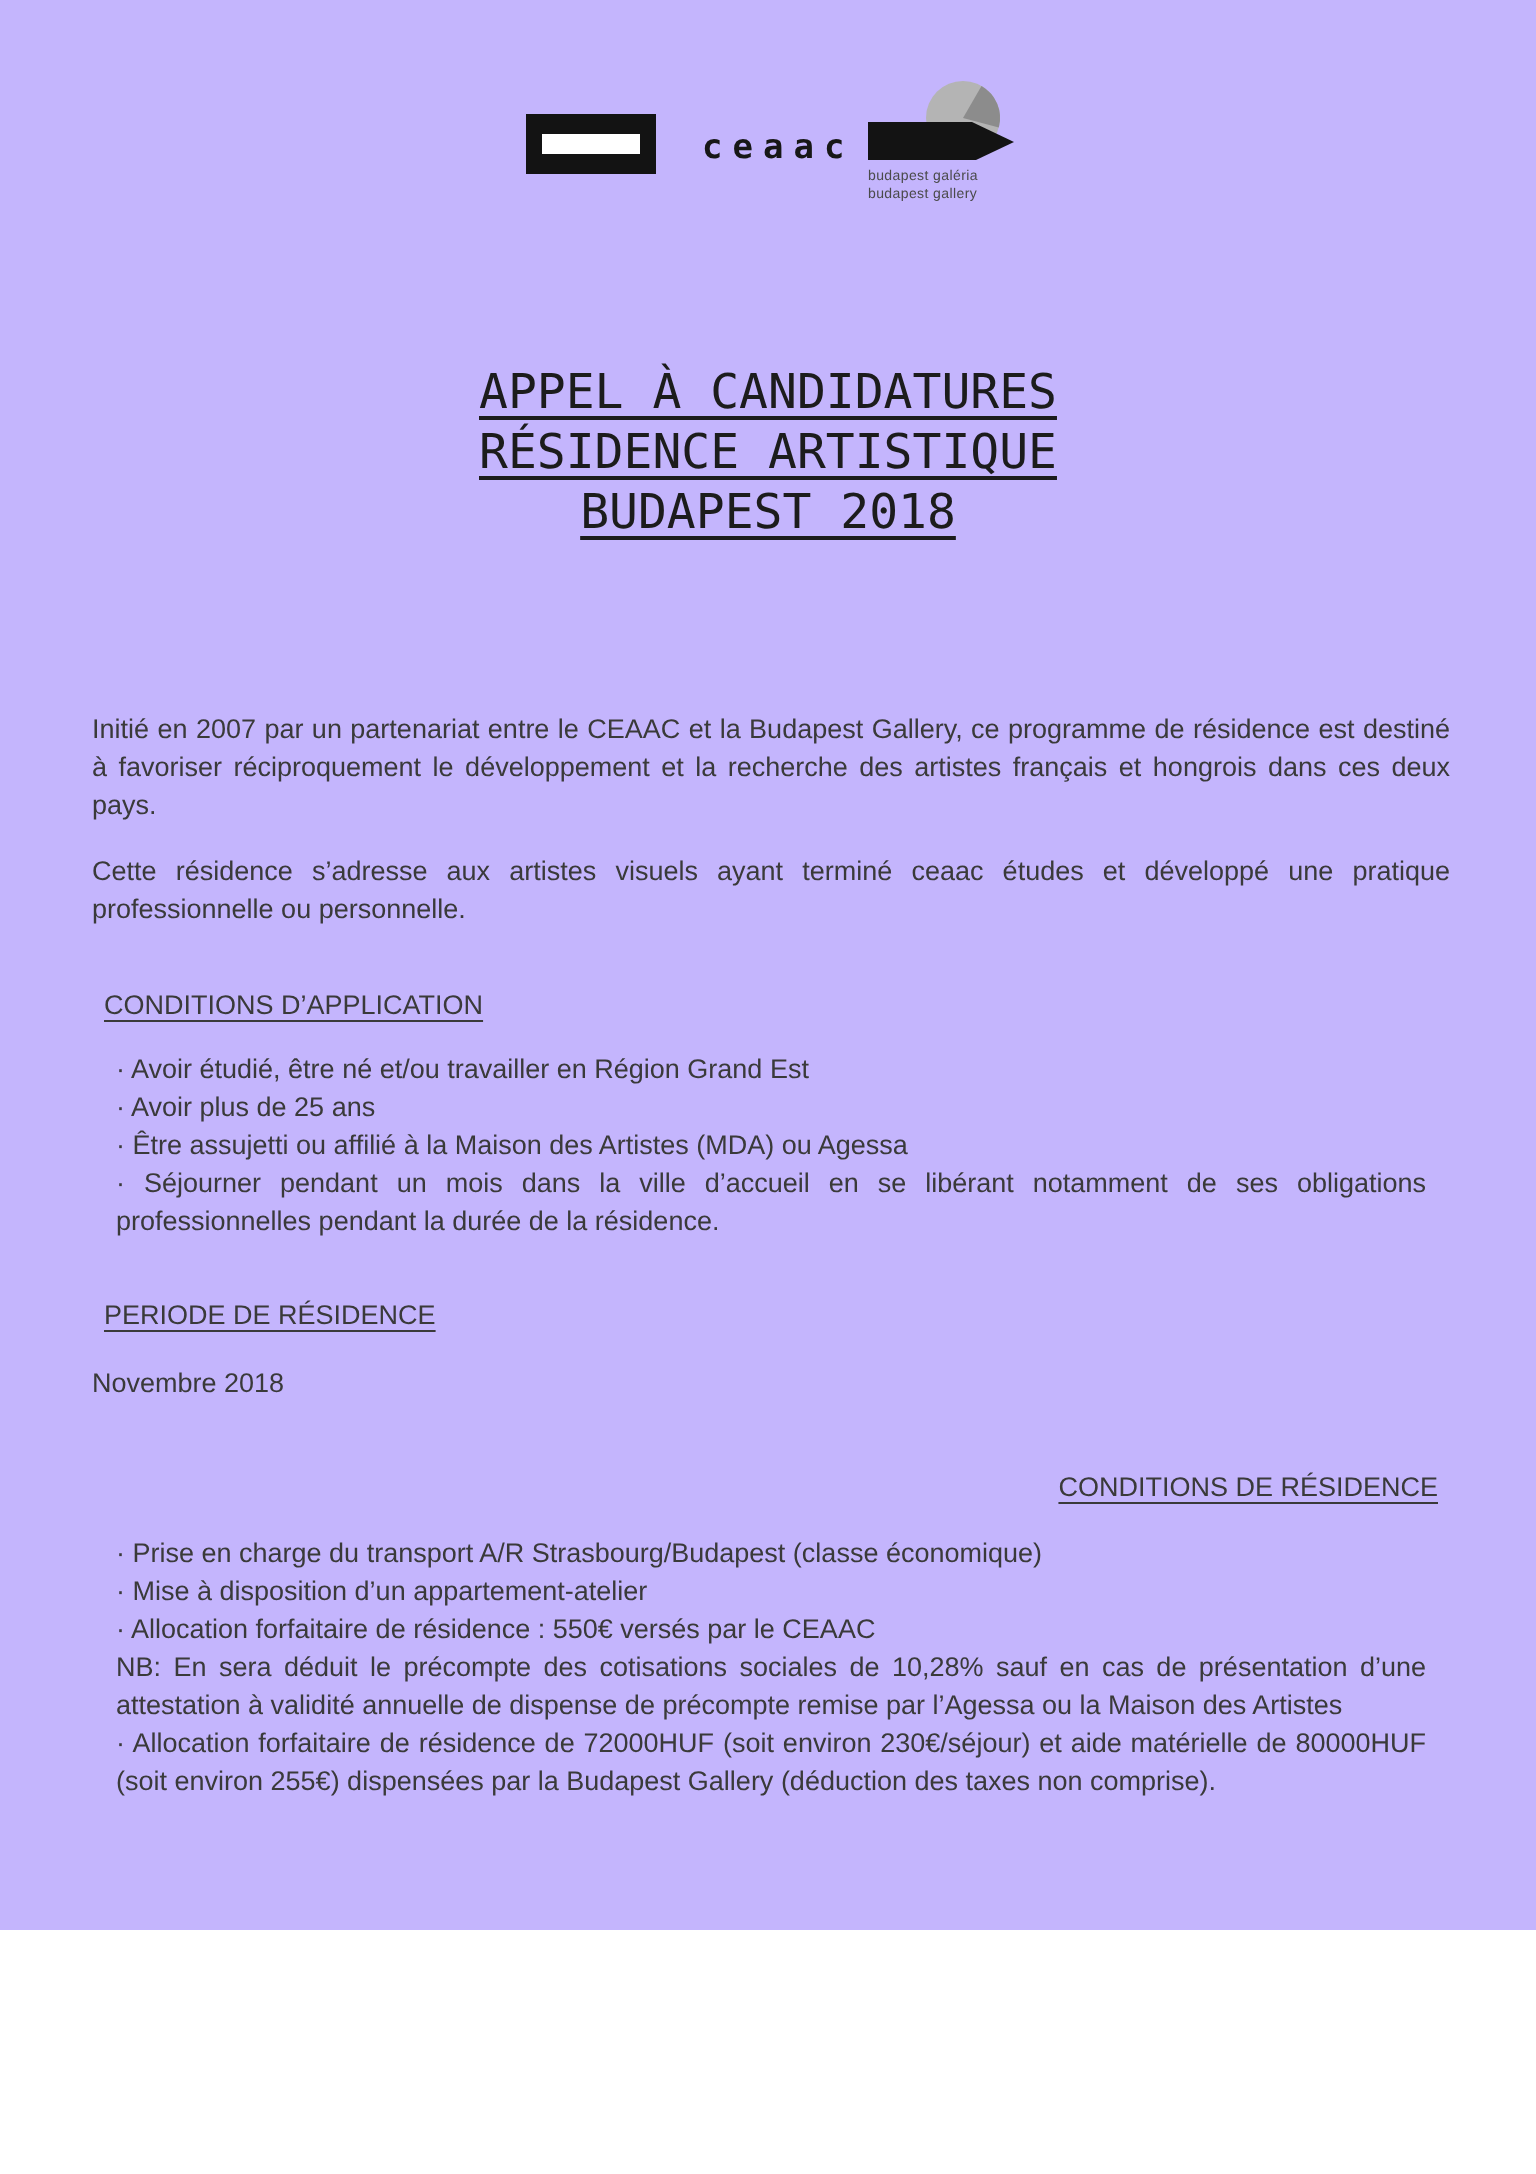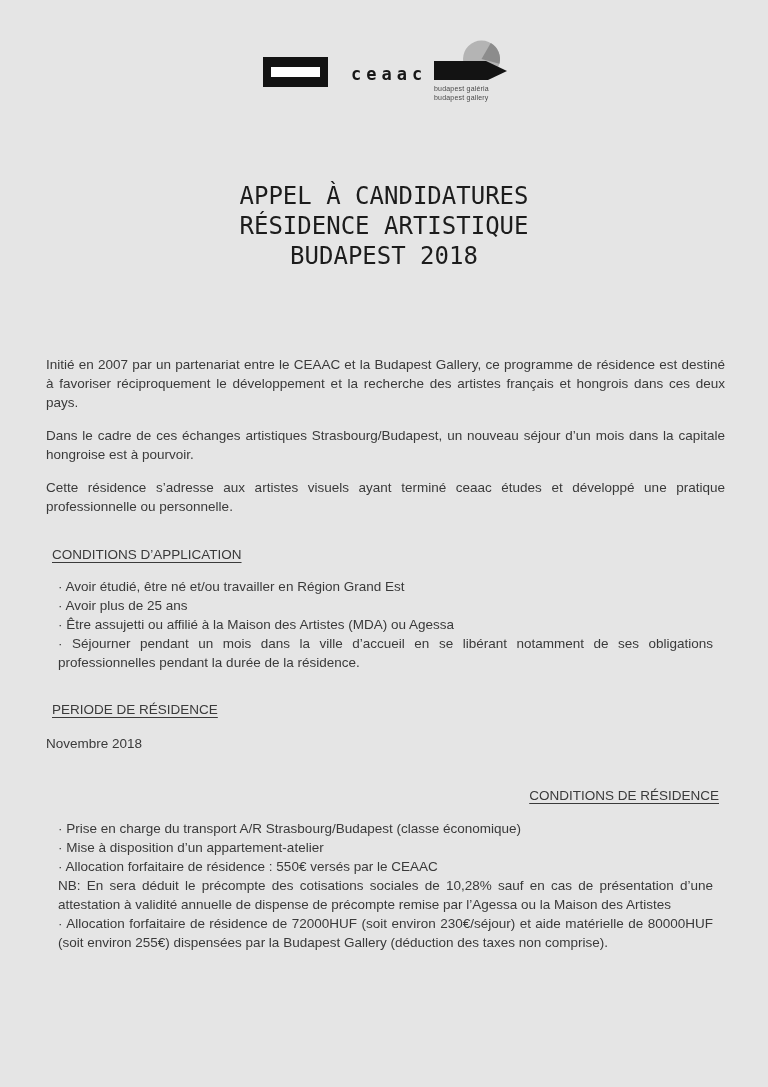--- a/index.html
+++ b/index.html
@@ -1,29 +1,29 @@
 <!DOCTYPE html>
 <html><head>
 <meta charset="utf-8">
 <style>
   html, body { margin: 0; padding: 0; background: #ffffff; }
   body { width: 768px; height: 1087px; font-family: "Liberation Sans", sans-serif; }
-  .page { position: relative; width: 768px; height: 1087px; background: #e5e5e5; overflow: hidden; }
+  .page { position: relative; width: 768px; height: 965px; background: #c4b5fd; overflow: hidden; }
 
   
   .ceaac-mark { position: absolute; left: 263px; top: 57px; width: 65px; height: 30px; background: #131313; }
   .ceaac-mark-inner { position: absolute; left: 8px; top: 10px; width: 49px; height: 10px; background: #ffffff; }
   .ceaac-text { position: absolute; left: 351px; top: 64px; font-family: "DejaVu Sans Mono", monospace; font-weight: bold; font-size: 17px; letter-spacing: 5px; color: #171717; }
   .bg-logo-svg { position: absolute; left: 430px; top: 38px; }
   .bg-caption { position: absolute; left: 434px; top: 84px; font-size: 7px; line-height: 9px; color: #4a4a4a; letter-spacing: 0.2px; }
 
   
   .doc-title { position: absolute; left: 0; top: 181px; width: 768px; text-align: center; font-family: "DejaVu Sans Mono", monospace; font-size: 24px; line-height: 30px; color: #1c1c1c; }
   .doc-title .tline { display: block; }
-  .doc-title .tline span { text-decoration-thickness: 2px; text-underline-offset: 4px; }
+  .doc-title .tline span { text-decoration: underline; text-decoration-thickness: 2px; text-underline-offset: 4px; }
 
   
   .content { position: absolute; left: 46px; top: 355px; width: 679px; font-size: 13.5px; line-height: 19px; color: #3a3a3a; }
   .content p { margin: 0; text-align: justify; }
   .content ul { margin: 12px; padding: 0; list-style: none; }
   .content li { margin: 0; text-align: justify; }
   .p1 { margin-bottom: 14px !important; }
   .p2 { margin-bottom: 14px !important; }
   .p3 { margin-bottom: 29px !important; }
   .heading { display: block; margin: 6px; font-size: 13.5px; line-height: 19px; color: #3a3a3a; }
@@ -60,21 +60,20 @@
 
   <div class="doc-title">
     <span class="tline"><span>APPEL À CANDIDATURES</span></span>
     <span class="tline"><span>RÉSIDENCE ARTISTIQUE</span></span>
     <span class="tline"><span>BUDAPEST 2018</span></span>
   </div>
 
   <div class="content">
 
     <p class="p1">Initié en 2007 par un partenariat entre le CEAAC et la Budapest Gallery, ce programme de résidence est destiné à favoriser réciproquement le développement et la recherche des artistes français et hongrois dans ces deux pays.</p>
-    <p class="p2">Dans le cadre de ces échanges artistiques Strasbourg/Budapest, un nouveau séjour d’un mois dans la capitale hongroise est à pourvoir.</p>
     <p class="p3">Cette résidence s’adresse aux artistes visuels ayant terminé ceaac études et développé une pratique professionnelle ou personnelle.</p>
 
     <div class="heading h-after">
       <span>CONDITIONS D’APPLICATION</span>
     </div>
     <ul class="list1">
       <li>· Avoir étudié, être né et/ou travailler en Région Grand Est</li>
       <li>· Avoir plus de 25 ans</li>
       <li>· Être assujetti ou affilié à la Maison des Artistes (MDA) ou Agessa</li>
       <li>· Séjourner pendant un mois dans la ville d’accueil en se libérant notamment de ses obligations professionnelles pendant la durée de la résidence.</li>

